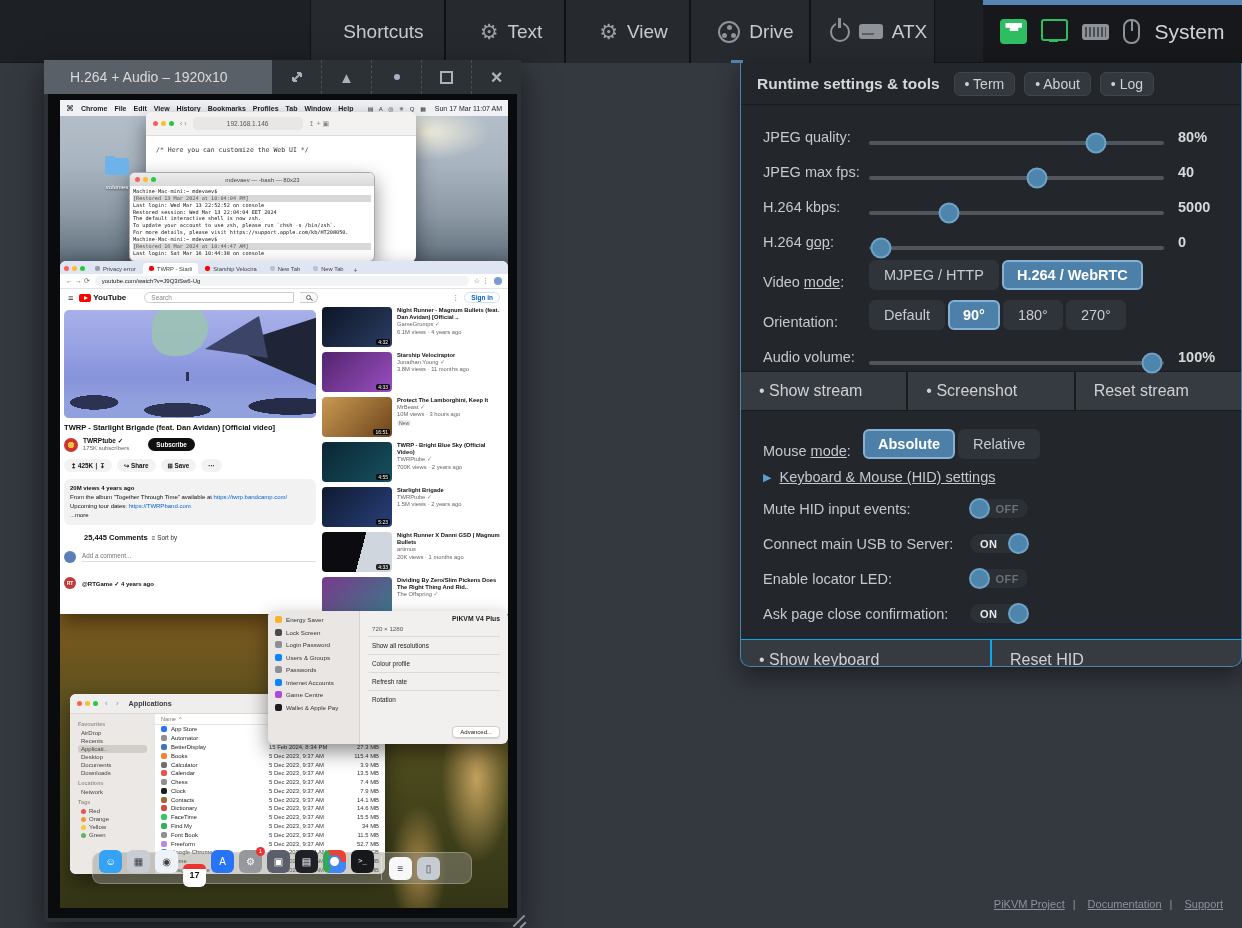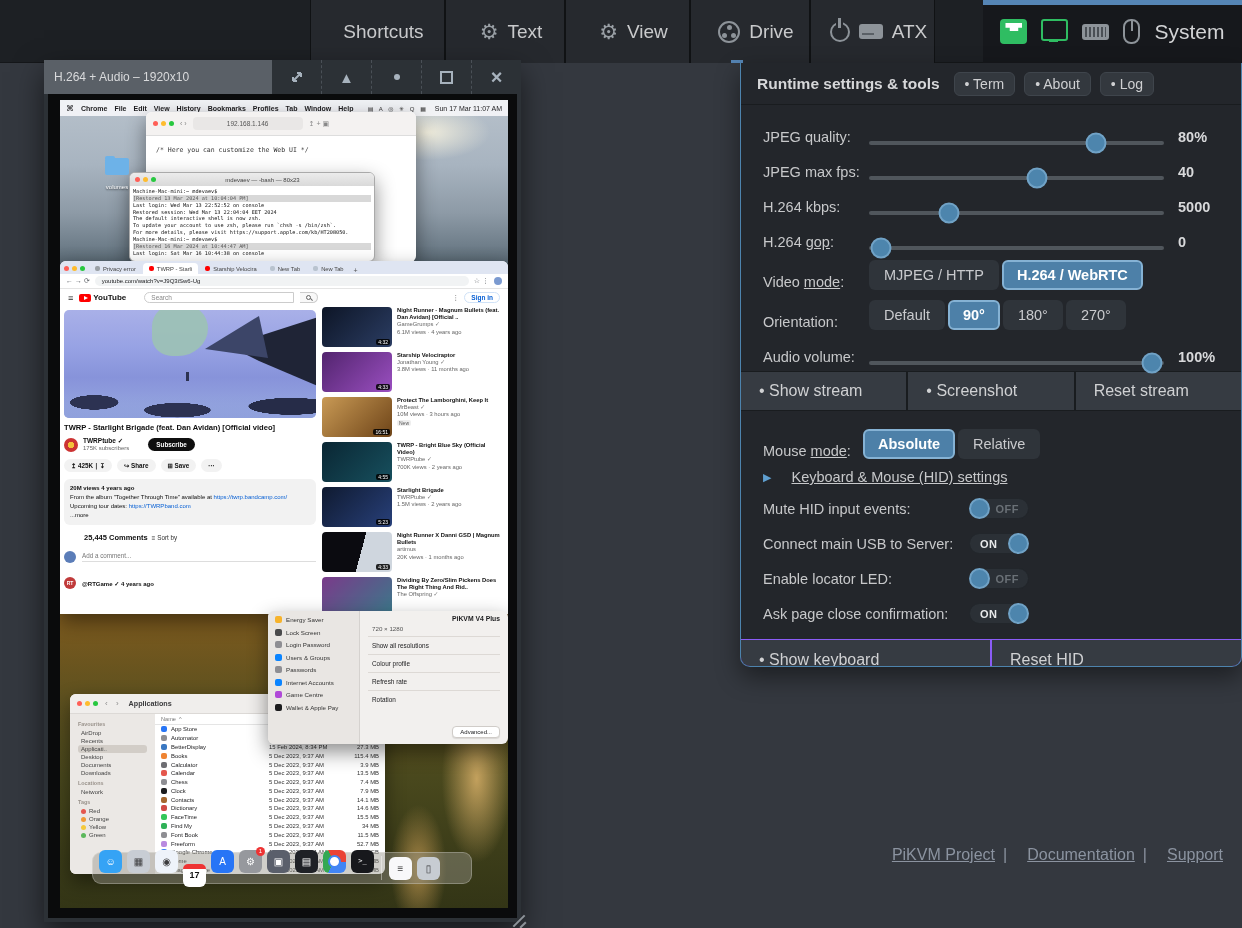--- a/index.html
+++ b/index.html
@@ -28,21 +28,21 @@
   .ic-kbd { width:27px; height:16px; background:#8d9399; border-radius:3px; position:relative; }
   .ic-kbd::after { content:""; position:absolute; left:3px; top:3px; right:3px; bottom:3px;
     background:repeating-linear-gradient(90deg,#4a4f55 0 2px,transparent 2px 4px); }
   .ic-mouse { width:17px; height:25px; border:2px solid #8d9399; border-radius:8px; position:relative; }
   .ic-mouse::after { content:""; position:absolute; left:5.5px; top:0; width:2px; height:10px; background:#8d9399; }
   .drive-tick { position:absolute; left:731px; top:60px; width:12px; height:3px; background:#5585b5; }
 
   
   .win { position:absolute; left:44px; top:60px; width:477px; height:862px; background:#2c3136; box-shadow:0 12px 28px rgba(0,0,0,.55); z-index:5; }
   .tbar { height:34px; display:flex; align-items:stretch; }
-  .t-title { width:228px; background:#5a6067; color:#d9dadc; font-size:12px; display:flex; align-items:center; padding:0 10px; white-space:nowrap; overflow:hidden; }
+  .t-title { width:228px; background:#5a6067; color:#d9dadc; font-size:14px; display:flex; align-items:center; padding:0 26px; white-space:nowrap; overflow:hidden; }
   .t-icons { flex:1; display:flex; }
   .ticon { flex:1; display:flex; align-items:center; justify-content:center; color:#a7b2bd; font-size:15px; border-left:1px dashed #4a5057; cursor:pointer; }
   .ticon:first-child { border-left:none; }
   .ticon .sq { width:13px; height:13px; border:2px solid #a7b2bd; }
   .ticon .dt { width:6px; height:6px; background:#a7b2bd; border-radius:50%; }
   .ticon svg { stroke:#a7b2bd; }
   .win-body { position:absolute; left:0; top:34px; right:0; bottom:0; background:#0a0b0c; border:4px solid #2c3136; border-top:none; }
   .resize { position:absolute; right:-8px; bottom:-8px; width:18px; height:18px; }
   .resize::before, .resize::after { content:""; position:absolute; background:#8d9399; height:2px; transform:rotate(-45deg); }
   .resize::before { width:16px; left:0; top:8px; } .resize::after { width:8px; left:8px; top:12px; }
@@ -197,35 +197,35 @@
   .track { position:relative; width:295px; height:4px; background:#50565c; border-radius:2px; flex:0 0 auto; cursor:pointer; }
   .thumb { position:absolute; top:50%; width:21px; height:21px; border-radius:50%; background:#4d85ad; border:2px solid #70a2c6; transform:translate(-50%,-50%); }
   .p-val { margin-left:14px; font-weight:bold; color:#d8d9db; font-size:14.5px; }
   .segs { display:flex; gap:3px; }
   .seg { background:#2f343a; border:2px solid transparent; border-radius:6px; color:#c9cacd; font-size:14.5px; padding:5px 13px; cursor:pointer; white-space:nowrap; }
   .seg[data-state="true"] { background:#4d80a8; border-color:#85b2d4; color:#fff; font-weight:bold; }
   .p-btnrow { display:flex; gap:2px; background:#191c1f; padding:1px 0; margin:6px 0; }
   .p-btn { flex:1; background:#363b42; color:#d0d1d3; font-size:16px; padding:10px 0 10px 18px; cursor:pointer; }
   .p-link { display:flex; align-items:center; gap:8px; padding:10px 22px 6px; font-size:14.5px; }
   .p-link .tri { color:#5f9fd0; font-size:11px; }
-  .p-link a { color:#c7c8ca; text-decoration:underline; cursor:pointer;margin-left:12px; }
+  .p-link a { color:#c7c8ca; text-decoration:underline; cursor:pointer; }
   .p-trow { display:flex; align-items:center; padding:0 22px; height:35px; font-size:14.5px; color:#c7c8ca; }
   .p-trow .p-tlab { width:206px; flex:0 0 auto; }
   .switch { position:relative; width:60px; height:21px; background:#2b3036; border:1px solid #22262b; border-radius:11px; cursor:pointer; }
   .switch .knob { position:absolute; top:-1px; width:21px; height:21px; border-radius:50%; background:#4d85ad; border:2px solid #70a2c6; }
   .switch[data-state="off"] .knob { left:-1px; }
   .switch[data-state="on"] .knob { right:-1px; }
   .switch .sl { position:absolute; top:4px; font-size:11px; font-weight:bold; letter-spacing:.5px; }
   .switch[data-state="off"] .sl { right:9px; color:#6a7076; }
   .switch[data-state="on"] .sl { left:10px; color:#e8e9ea; }
-  .p-bottom { display:flex; gap:2px; background:#8b5cf6; padding:1px 0 0; margin-top:8px;justify-content:center; }
+  .p-bottom { display:flex; gap:2px; background:#0ea5e9; padding:1px 0 0; margin-top:8px;justify-content:center; }
   .p-bottom .p-btn { padding:11px 0 11px 18px; }
 
   
-  .footer { position:absolute; right:11px; top:846px; font-size:16px; color:#8b93a0; display:flex; gap:20px; }
+  .footer { position:absolute; right:11px; top:898px; font-size:11px; color:#8b93a0; display:flex; gap:12px; }
   .f-item a { color:#8b93a0; text-decoration:underline; cursor:pointer; }
   .f-item .sep { margin-left:8px; text-decoration:none; }
 </style>
 </head>
 <body>
 
 <div class="nav">
   <div class="nav-sec" style="left:310px;width:135px;">
     <span>Shortcuts</span>
   </div>

